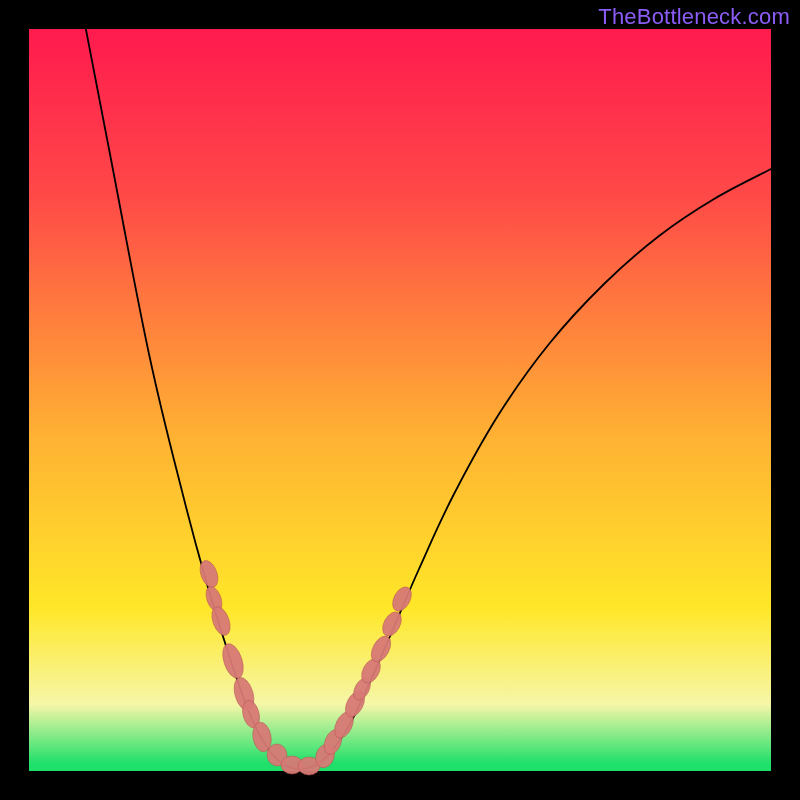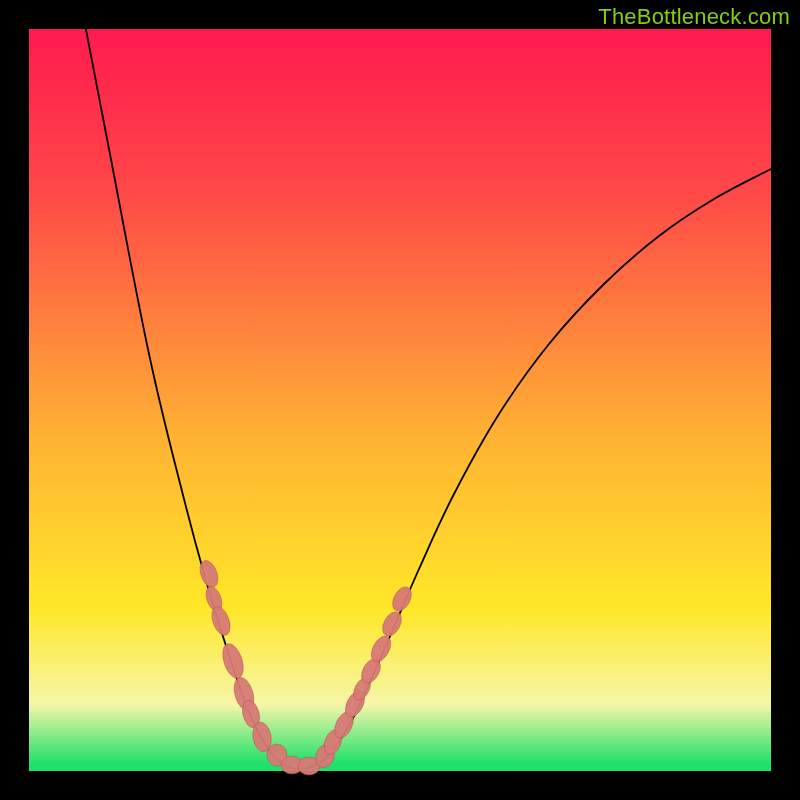--- a/index.html
+++ b/index.html
@@ -33,21 +33,21 @@
       var(--c-cream) 91%,
       var(--c-green) 99%,
       var(--c-green) 100%
     );
     overflow: visible;
   }
   .watermark {
     position: absolute;
     top: 4px;
     right: 10px;
-    color: #84cc16;
+    color: #8b5cf6;
     font-size: 22px;
     font-weight: 500;
     letter-spacing: 0.2px;
     user-select: none;
   }
   svg.curve {
     position: absolute;
     top: 0; left: 0;
     width: 742px;
     height: 742px;

